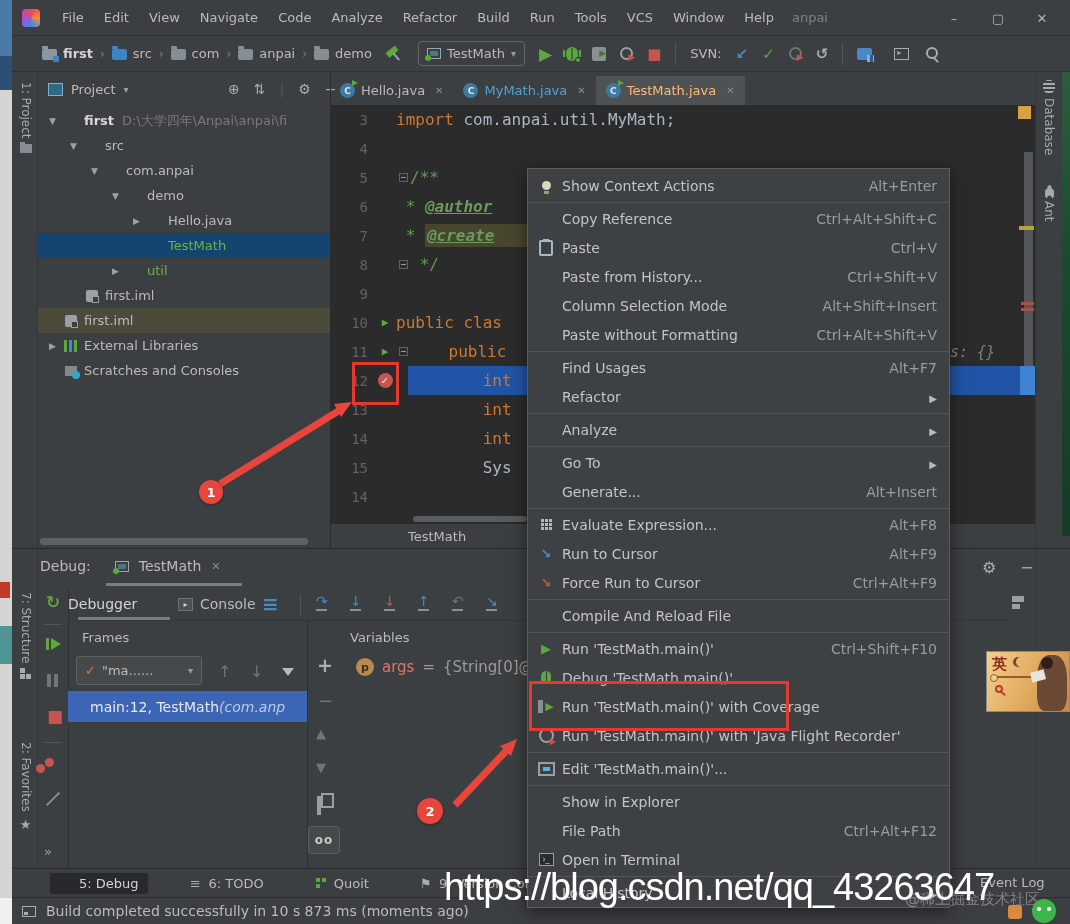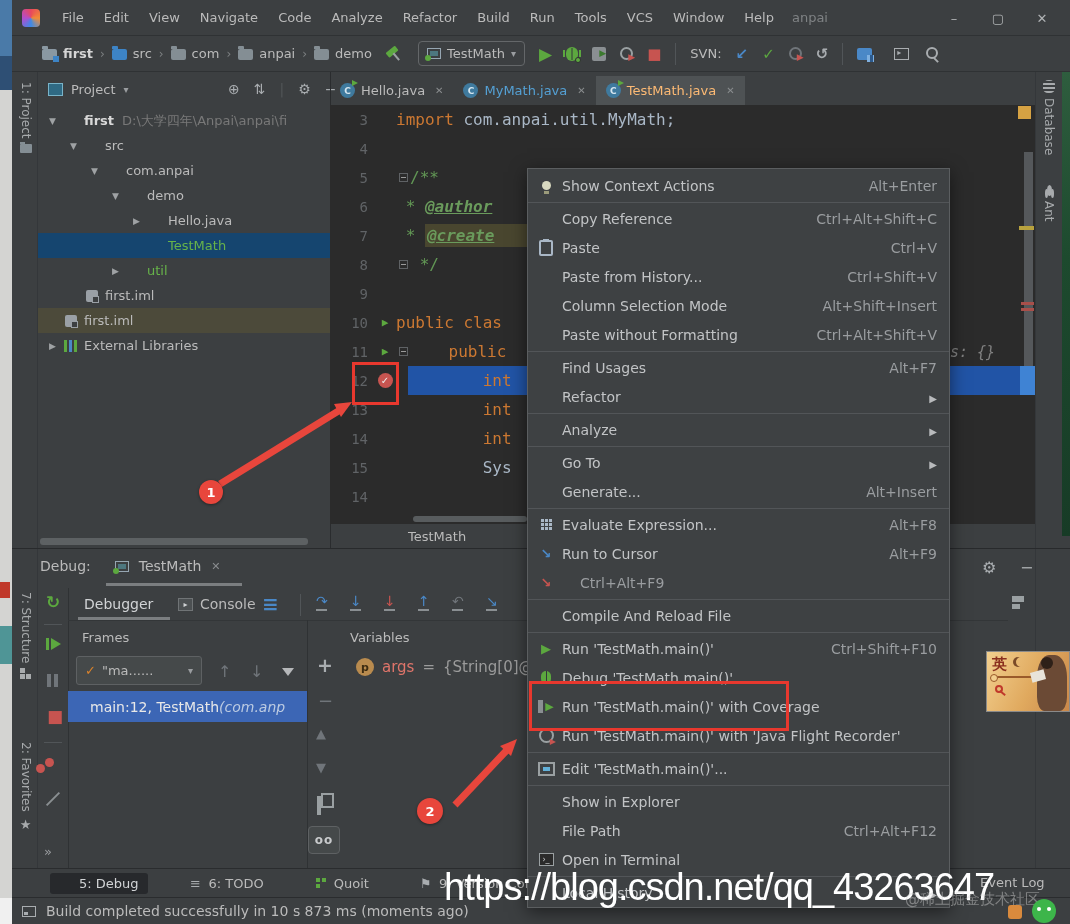--- a/index.html
+++ b/index.html
@@ -466,20 +466,29 @@
       </div>
       <div class="trow d0">
 
         <span class="arr">▶</span>
         <span class="tico i-lib">
           <i></i>
         </span>
         <span class="tlabel">External Libraries</span>
 
       </div>
+      <div class="trow d0">
+
+        <span class="arr"></span>
+        <span class="tico i-scr">
+          <i></i>
+        </span>
+        <span class="tlabel">Scratches and Consoles</span>
+
+      </div>
     </div>
   <div class="abs pscroll"></div>
   <div class="abs" style="left:330px;top:72px;width:1px;height:476px;background:#2a2c2e;"></div>
 
   
   <div class="abs edbg"></div>
   <div class="abs tabs">
 
   <div class="tab">
         <span class="cc runnable">C</span>
@@ -638,21 +647,21 @@
       <i></i>
       <i></i>
     </span>
   <span class="abs red" style="left:47px;top:706px;font-size:17px;">■</span>
   <div class="abs" style="left:44px;top:742px;width:18px;height:1px;background:#515558;"></div>
   <span class="abs bpview" style="left:45px;top:758px;"></span>
   <span class="abs bpmute" style="left:46px;top:792px;"></span>
   <span class="abs" style="left:44px;top:844px;color:#9a9da0;">»</span>
 
   
-  <span class="abs" style="left:84px;top:596px;font-size:14px;color:#d2d4d6;">Debugger</span>
+  <span class="abs" style="left:68px;top:596px;font-size:14px;color:#d2d4d6;">Debugger</span>
   <div class="abs" style="left:78px;top:617px;width:92px;height:3px;background:#7b7e80;"></div>
   <span class="abs consic" style="left:178px;top:598px;"></span>
   <span class="abs" style="left:200px;top:596px;font-size:14px;">Console</span>
   <span class="abs blue" style="left:262px;top:592px;font-size:20px;font-weight:bold;">≡</span>
   <div class="abs" style="left:300px;top:594px;width:1px;height:22px;background:#515558;"></div>
   <span class="abs stepic blue" style="left:316px;top:594px;">
       <i>↷</i>
     </span>
   <span class="abs stepic blue" style="left:350px;top:594px;">
       <i>↓</i>
@@ -844,20 +853,21 @@
 
       </div>
       <div class="mi">
         <span class="micon m-rtc"></span>
         <span class="lbl">Run to Cursor</span>
         <span class="sc">Alt+F9</span>
 
       </div>
       <div class="mi">
         <span class="micon m-frtc"></span>
+        <span class="lbl">Force Run to Cursor</span>
         <span class="sc">Ctrl+Alt+F9</span>
 
       </div>
       <div class="mi sep">
         
         
         
         
       </div>
       <div class="mi">

